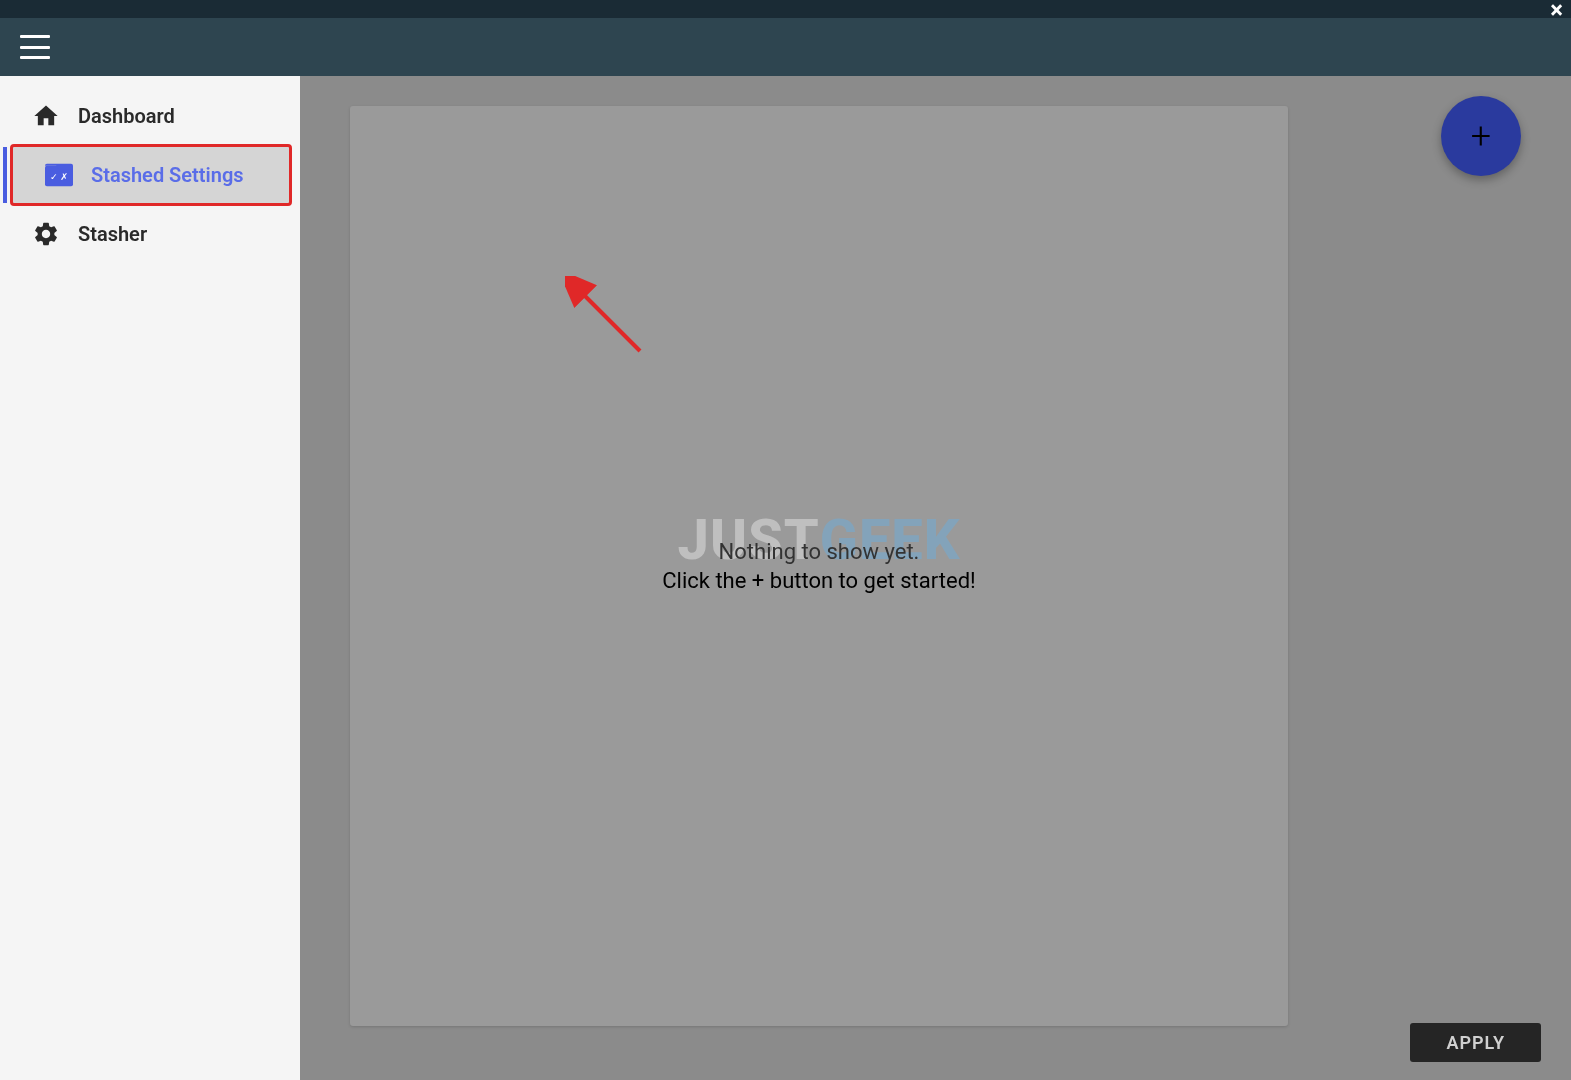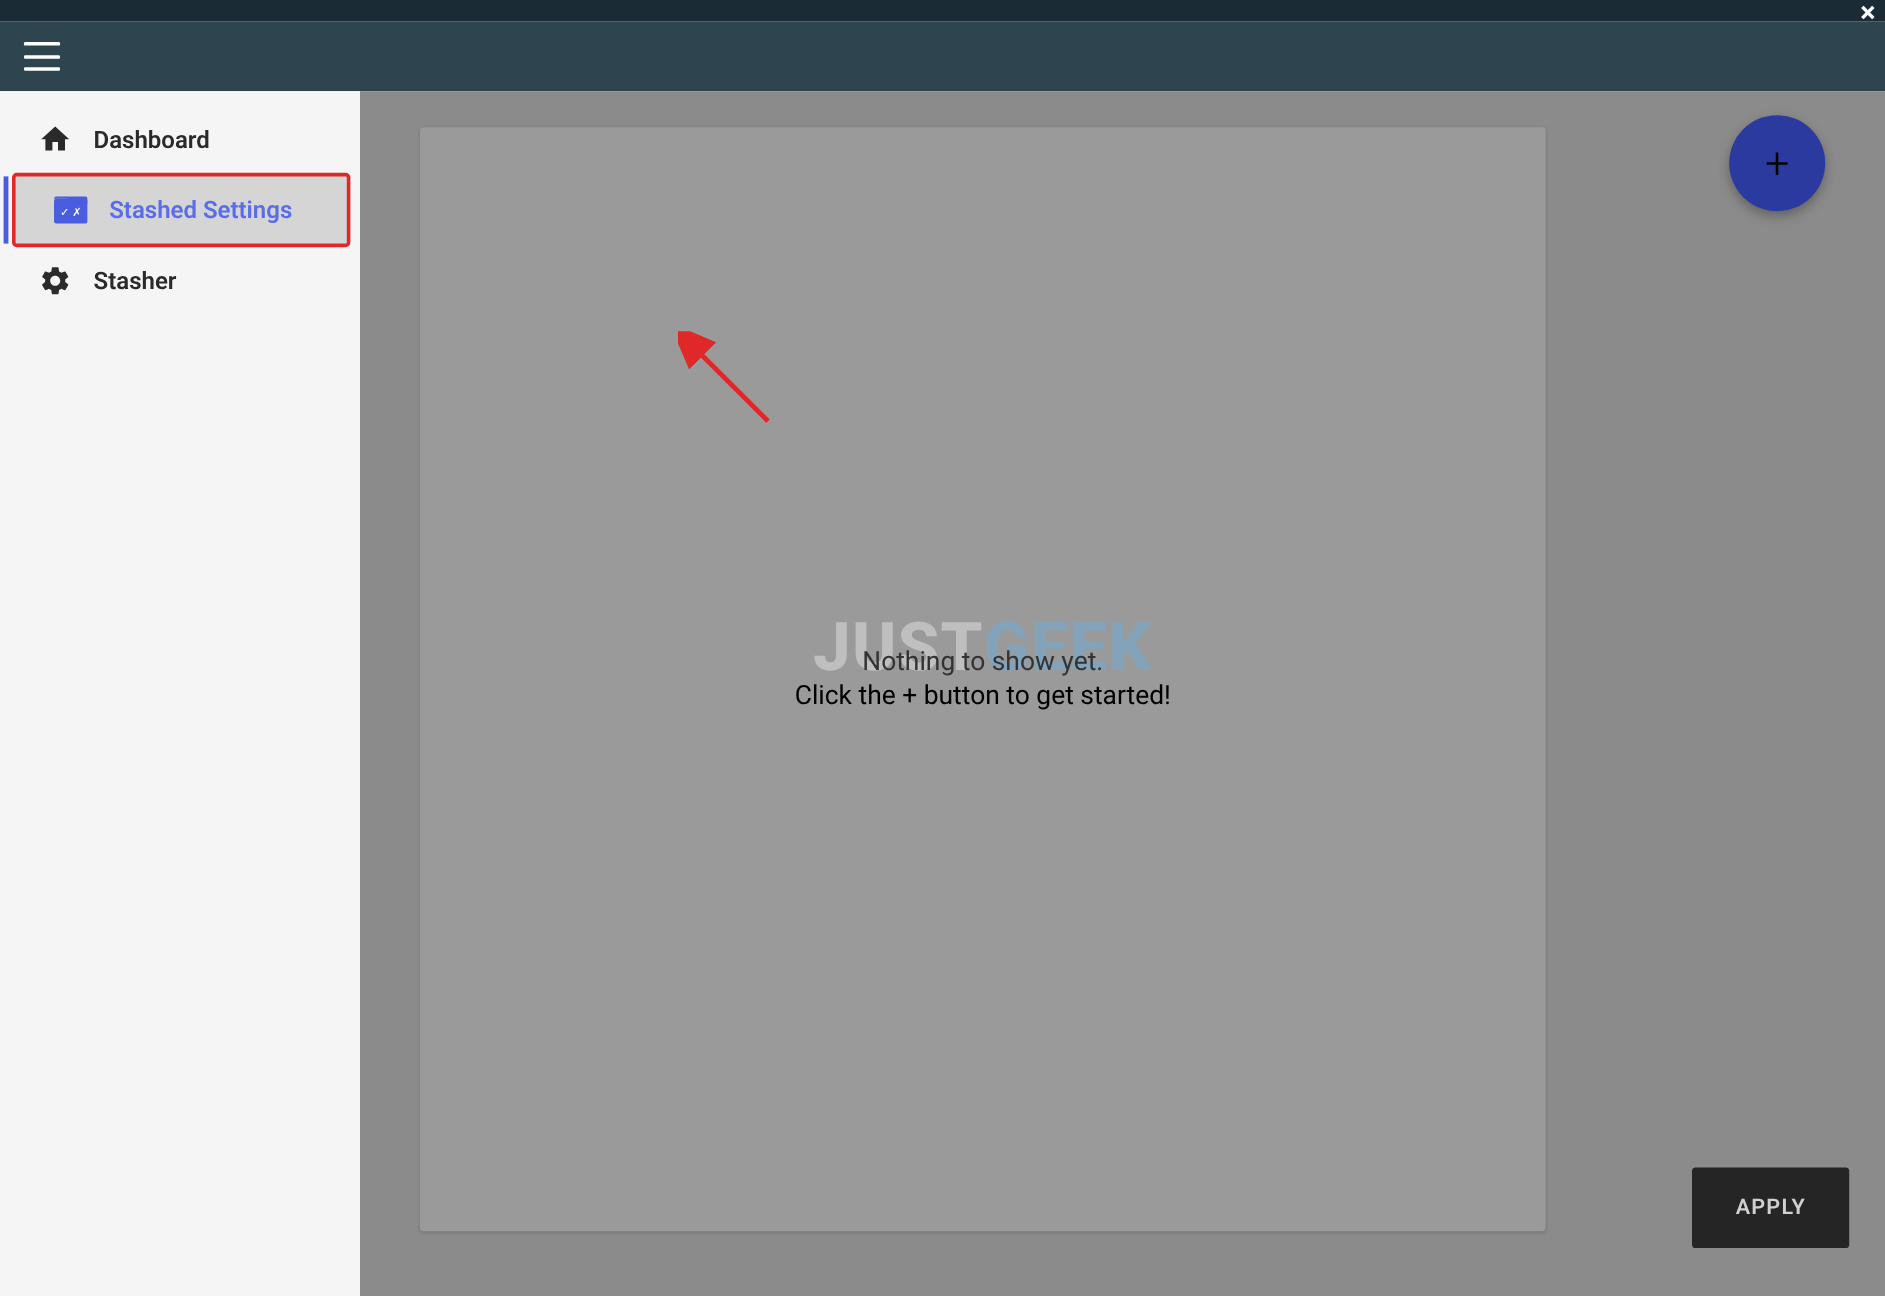--- a/index.html
+++ b/index.html
@@ -168,26 +168,26 @@
       cursor: pointer;
       box-shadow: 0 4px 10px rgba(0,0,0,0.3);
     }
     .fab-plus {
       font-size: 36px;
       color: #000000;
       font-weight: 300;
     }
     .apply-btn {
       position: absolute;
-      bottom: 40px;
+      bottom: 18px;
       right: 30px;
       background: #252525;
       color: #d0d0d0;
       border: none;
-      padding: 23px 36px;
+      padding: 9px 36px;
       font-size: 18px;
       font-weight: 600;
       letter-spacing: 1px;
       cursor: pointer;
       border-radius: 3px;
     }
     .annotation-arrow {
       position: absolute;
       top: 200px;
       left: 265px;

